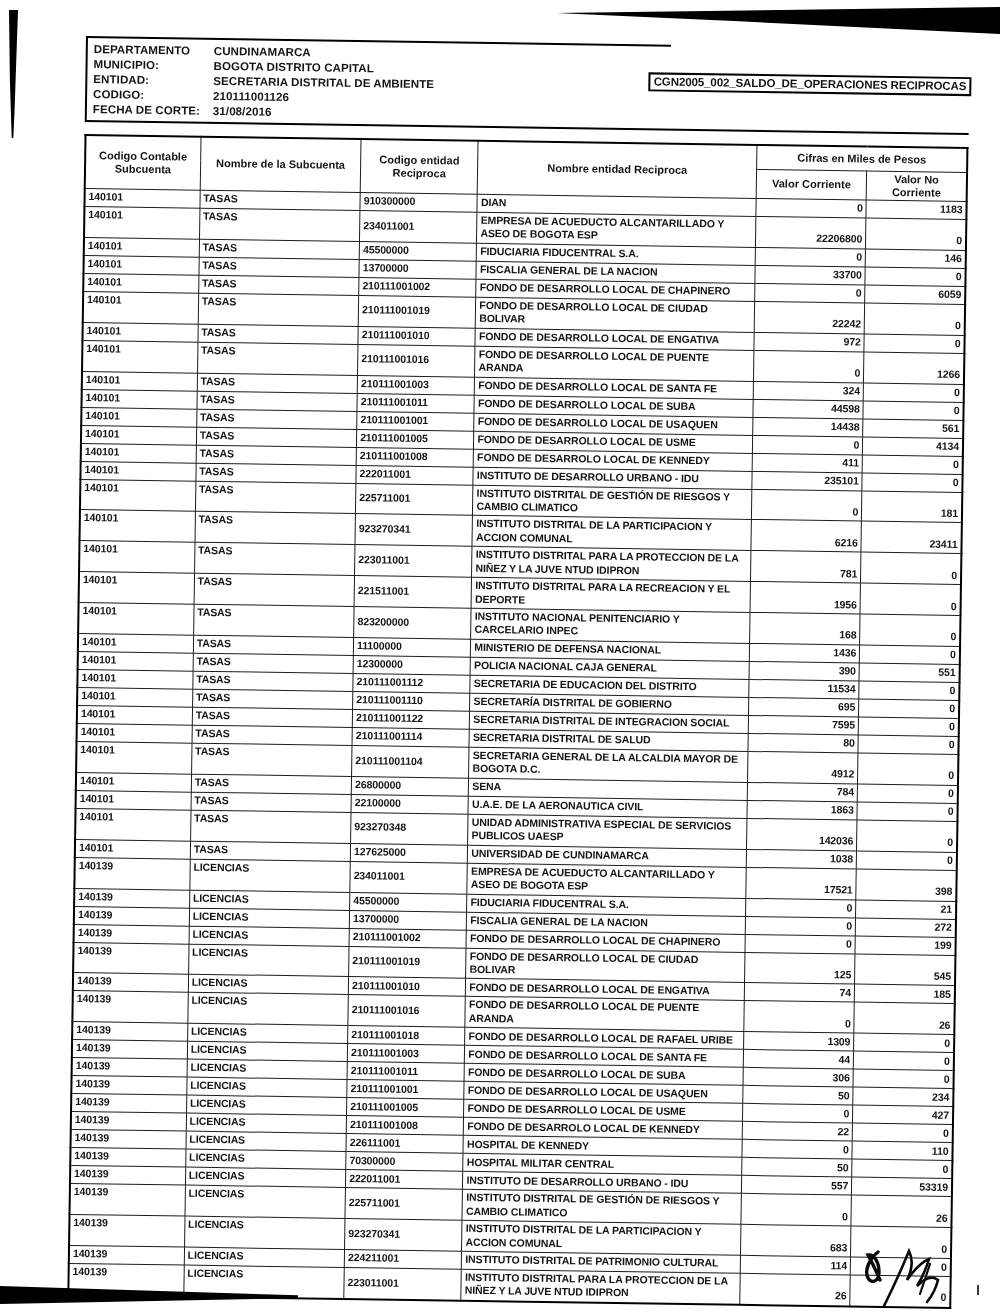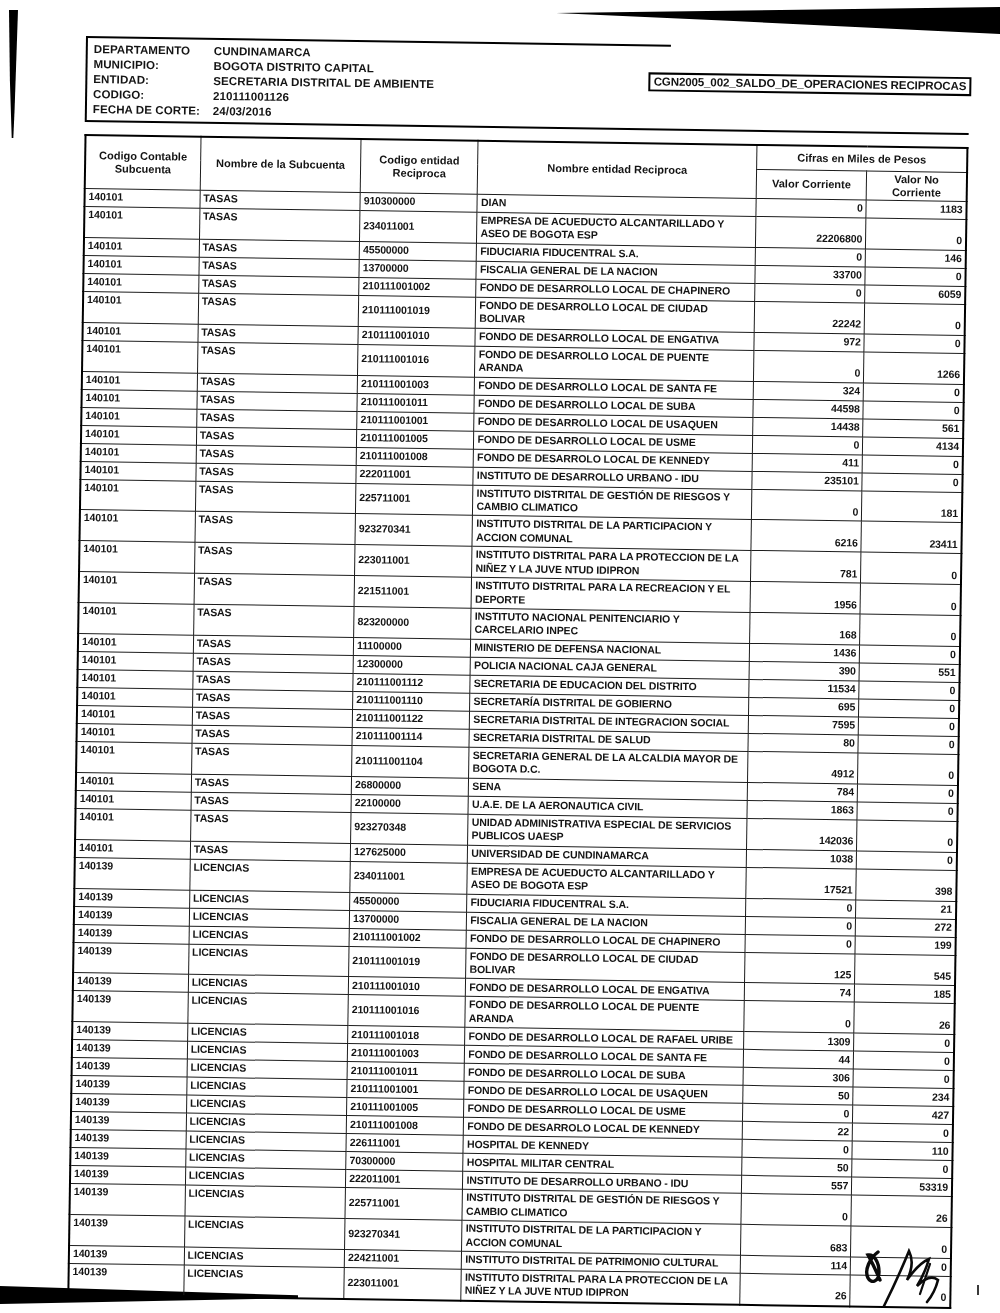--- a/index.html
+++ b/index.html
@@ -123,21 +123,21 @@
     <div class="field-row">
       <span class="field-label">ENTIDAD:</span>
       <span class="field-value">SECRETARIA DISTRITAL DE AMBIENTE</span>
     </div>
     <div class="field-row">
       <span class="field-label">CODIGO:</span>
       <span class="field-value">210111001126</span>
     </div>
     <div class="field-row">
       <span class="field-label">FECHA DE CORTE:</span>
-      <span class="field-value">24/03/2016</span>
+      <span class="field-value">31/08/2016</span>
     </div>
   </div>
 
   <div class="report-title-box">CGN2005_002_SALDO_DE_OPERACIONES RECIPROCAS</div>
   <div class="header-underline"></div>
 
   <table class="recip">
     <colgroup>
       <col style="width:115px">
         <col style="width:160px">

